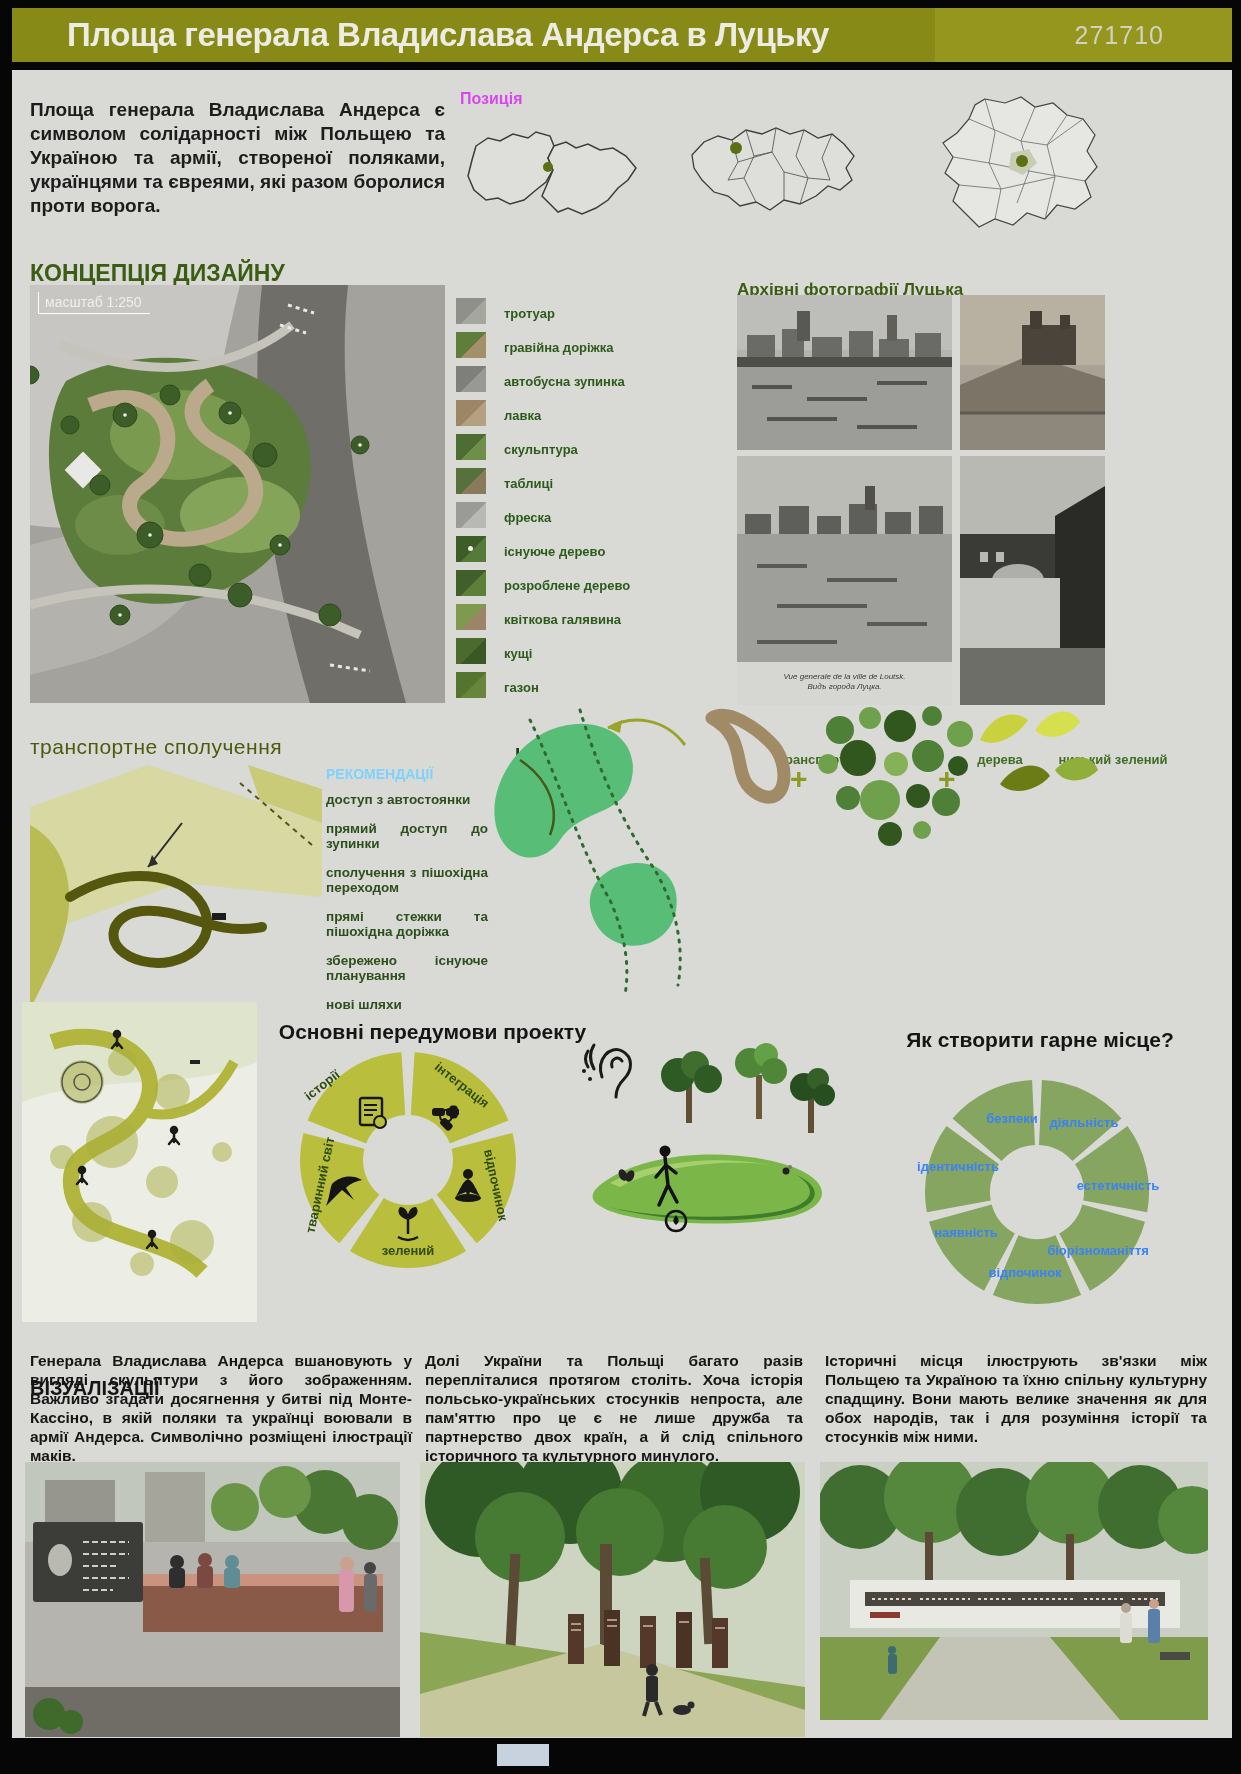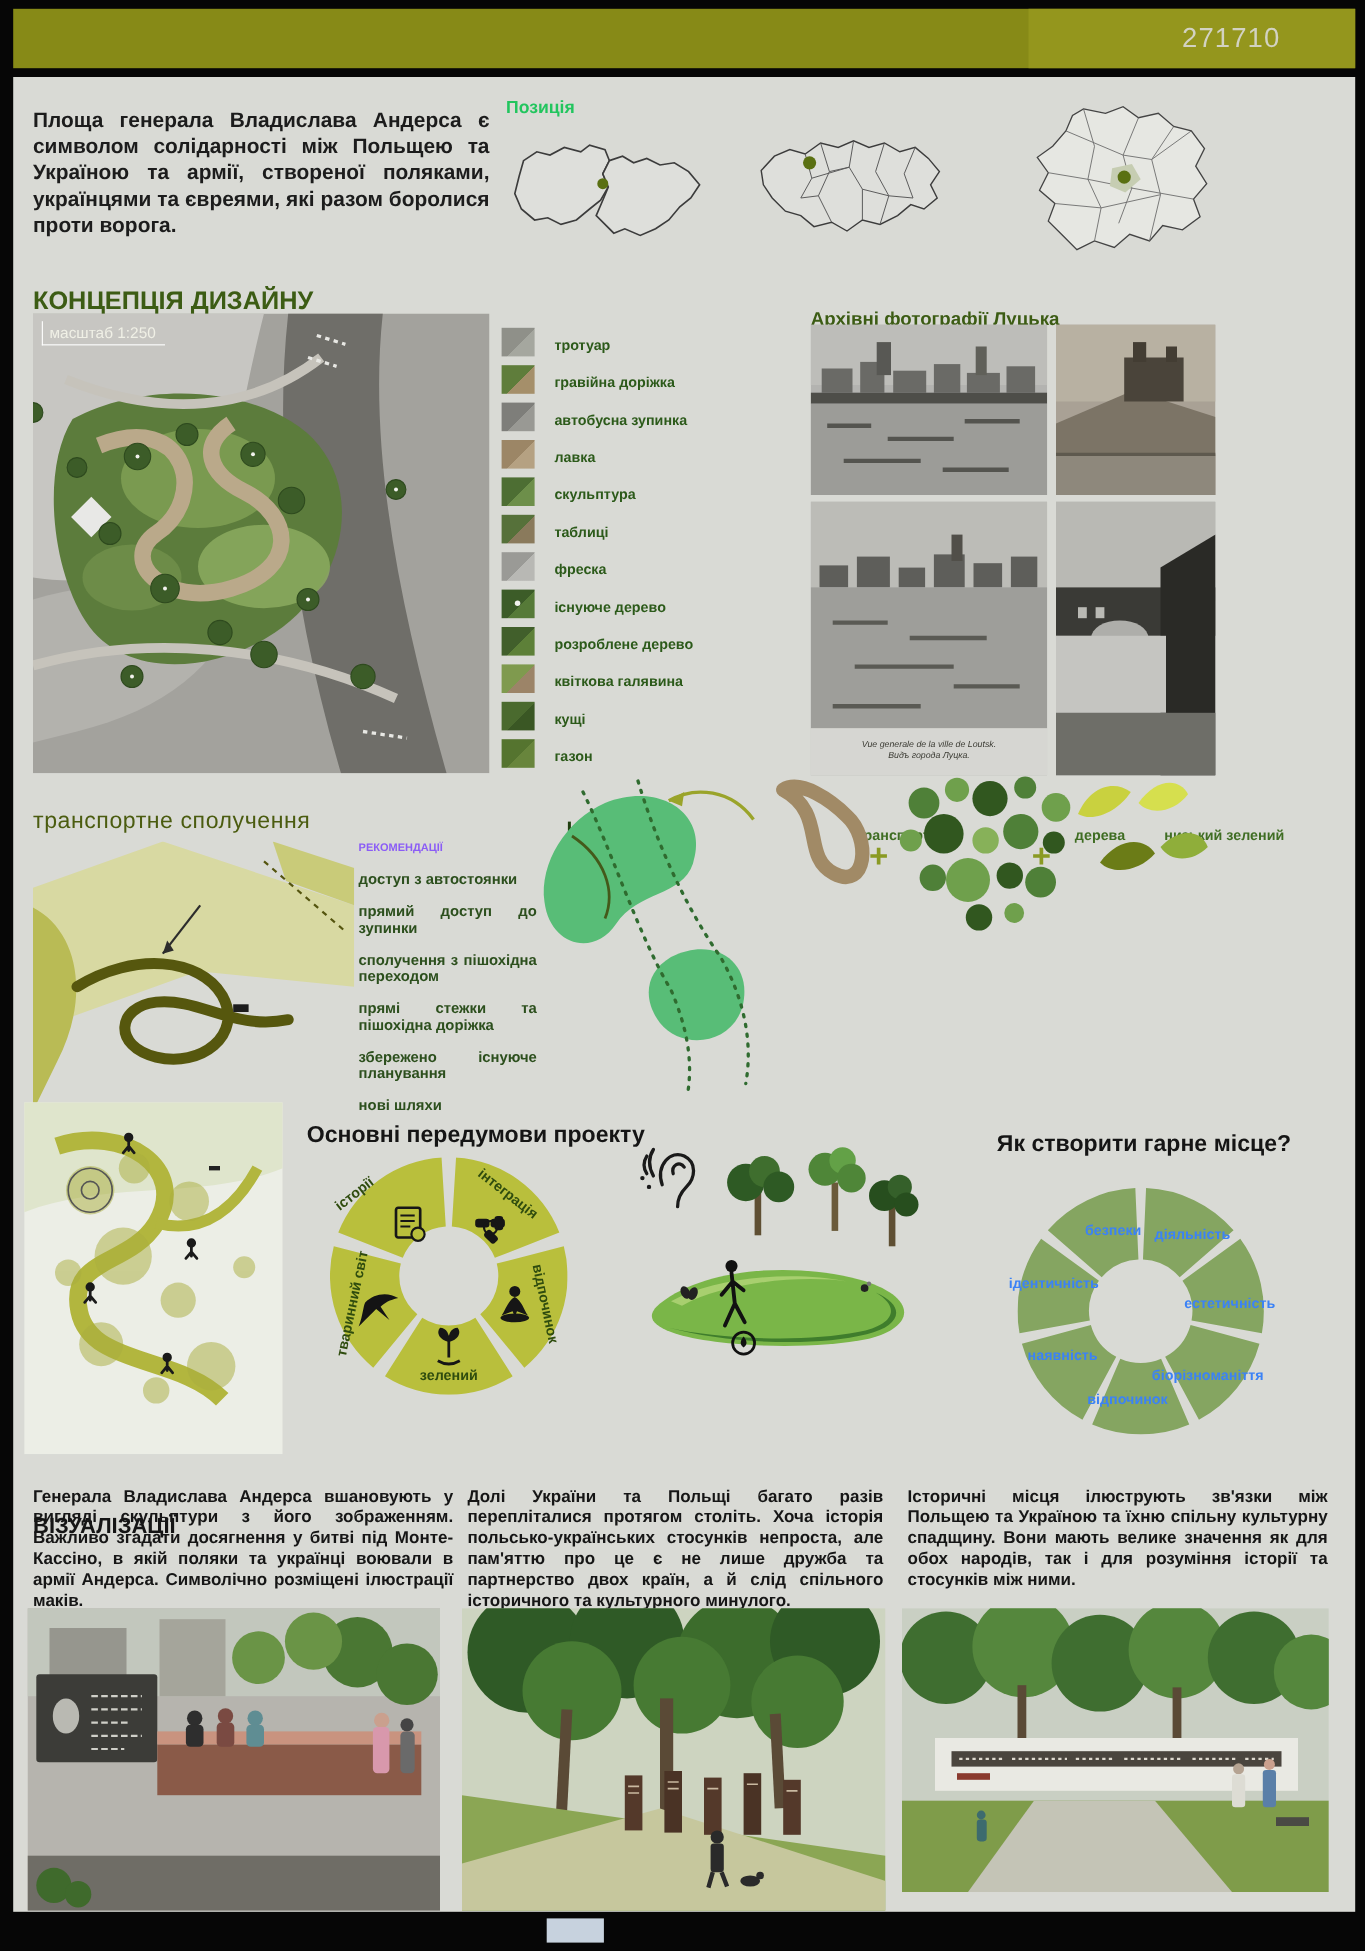--- a/index.html
+++ b/index.html
@@ -11,26 +11,26 @@
   #titlebar{left:12px;top:8px;width:1220px;height:54px;background:var(--accent_olive,#878a17);}
   #titlebar .right-tone{position:absolute;left:923px;top:0;width:297px;height:54px;background:var(--accent_olive_light,#94961d);}
   #poster-title{position:absolute;left:55px;top:0;line-height:54px;font-size:33px;font-weight:600;
       color:#ecece2;letter-spacing:-.5px;white-space:nowrap;}
   #poster-code{position:absolute;right:68px;top:0;line-height:54px;font-size:25px;color:#d2d2c2;letter-spacing:1px;}
   
   .heading{font-weight:bold;color:var(--heading_green,#3c5c14);}
   .black-heading{font-weight:bold;color:#151515;}
   #intro{left:30px;top:98px;width:415px;font-size:19px;line-height:1.26;font-weight:700;color:#1c1c1c;
       text-align:justify;text-align-last:left;}
-  #position-label{left:460px;top:90px;font-size:16px;font-weight:bold;color:#22c55e;}
+  #position-label{left:460px;top:90px;font-size:16px;font-weight:bold;color:#d946ef;}
   #concept-heading{left:30px;top:260px;font-size:23px;text-align:right;}
   #scale-label{left:38px;top:292px;font-size:14px;color:#f0f0e6;border-left:1px solid #fff;border-bottom:1px solid #fff;padding:2px 8px 3px 6px;}
   #archive-heading{left:737px;top:280px;font-size:17px;}
   #transport-heading{left:30px;top:735px;font-size:21px;color:#4b5c10;font-weight:normal;letter-spacing:.5px;}
-  #rec-title{left:326px;top:766px;font-size:10px;font-weight:bold;color:#8b5cf6;}
+  #rec-title{left:326px;top:766px;font-size:14px;font-weight:bold;color:#7dd3fc;}
   #rec-list{left:326px;top:792px;width:162px;}
   .rec-item{font-size:13.5px;font-weight:bold;color:#2c4f1d;line-height:1.15;margin-bottom:13px;text-align:justify;text-align-last:left;}
   #idea-heading{left:515px;top:744px;font-size:19px;color:#203f10;font-weight:bold;}
   .idea-label{font-size:13px;font-weight:bold;color:#3f6d23;transform:translate(-50%,0);white-space:nowrap;}
   .plus-sign{font-size:30px;font-weight:bold;color:#8a9a23;}
   #premises-heading{left:260px;top:1020px;width:345px;text-align:center;font-size:21px;}
   #goodplace-heading{left:900px;top:1028px;width:280px;text-align:center;font-size:21px;}
   .donut-label{font-size:13px;font-weight:bold;color:#2f4c0e;white-space:nowrap;transform-origin:center;}
   .donut-label-r{font-size:13px;font-weight:bold;color:#3b82f6;white-space:nowrap;}
   #viz-heading{left:30px;top:1330px;font-size:20px;margin-top:47px;}
@@ -47,20 +47,21 @@
   svg{display:block;}
 </style>
 </head>
 <body>
 
 <div id="page">
   <div id="canvas" class="abs"></div>
 
   <div id="titlebar" class="abs">
     <div class="right-tone"></div>
+    <span id="poster-title">Площа генерала Владислава Андерса в Луцьку</span>
     <span id="poster-code">271710</span>
   </div>
 
   <div id="intro" class="abs">Площа генерала Владислава Андерса є символом солідарності між Польщею та Україною та армії, створеної поляками, українцями та євреями, які разом боролися проти ворога.</div>
 
   <div id="position-label" class="abs">Позиція</div>
   <svg class="abs" style="left:458px;top:108px" width="190" height="130" viewBox="0 0 190 130">
     <path d="M18,38 L30,30 42,33 55,26 70,30 78,24 92,28 96,38 90,50 95,62 88,74 78,82 66,92 52,96 40,90 28,92 16,82 10,68 14,52 Z" fill="#dedfdb" stroke="#3c3c3c" stroke-width="1.5"></path>
     <path d="M96,38 108,34 118,40 130,36 142,42 155,40 168,48 178,60 170,72 160,80 150,92 138,100 124,106 110,100 100,104 92,96 84,88 90,74 95,62 90,50 Z" fill="#dedfdb" stroke="#3c3c3c" stroke-width="1.5"></path>
     <circle cx="90" cy="59" r="5" fill="#5a7012"></circle>

